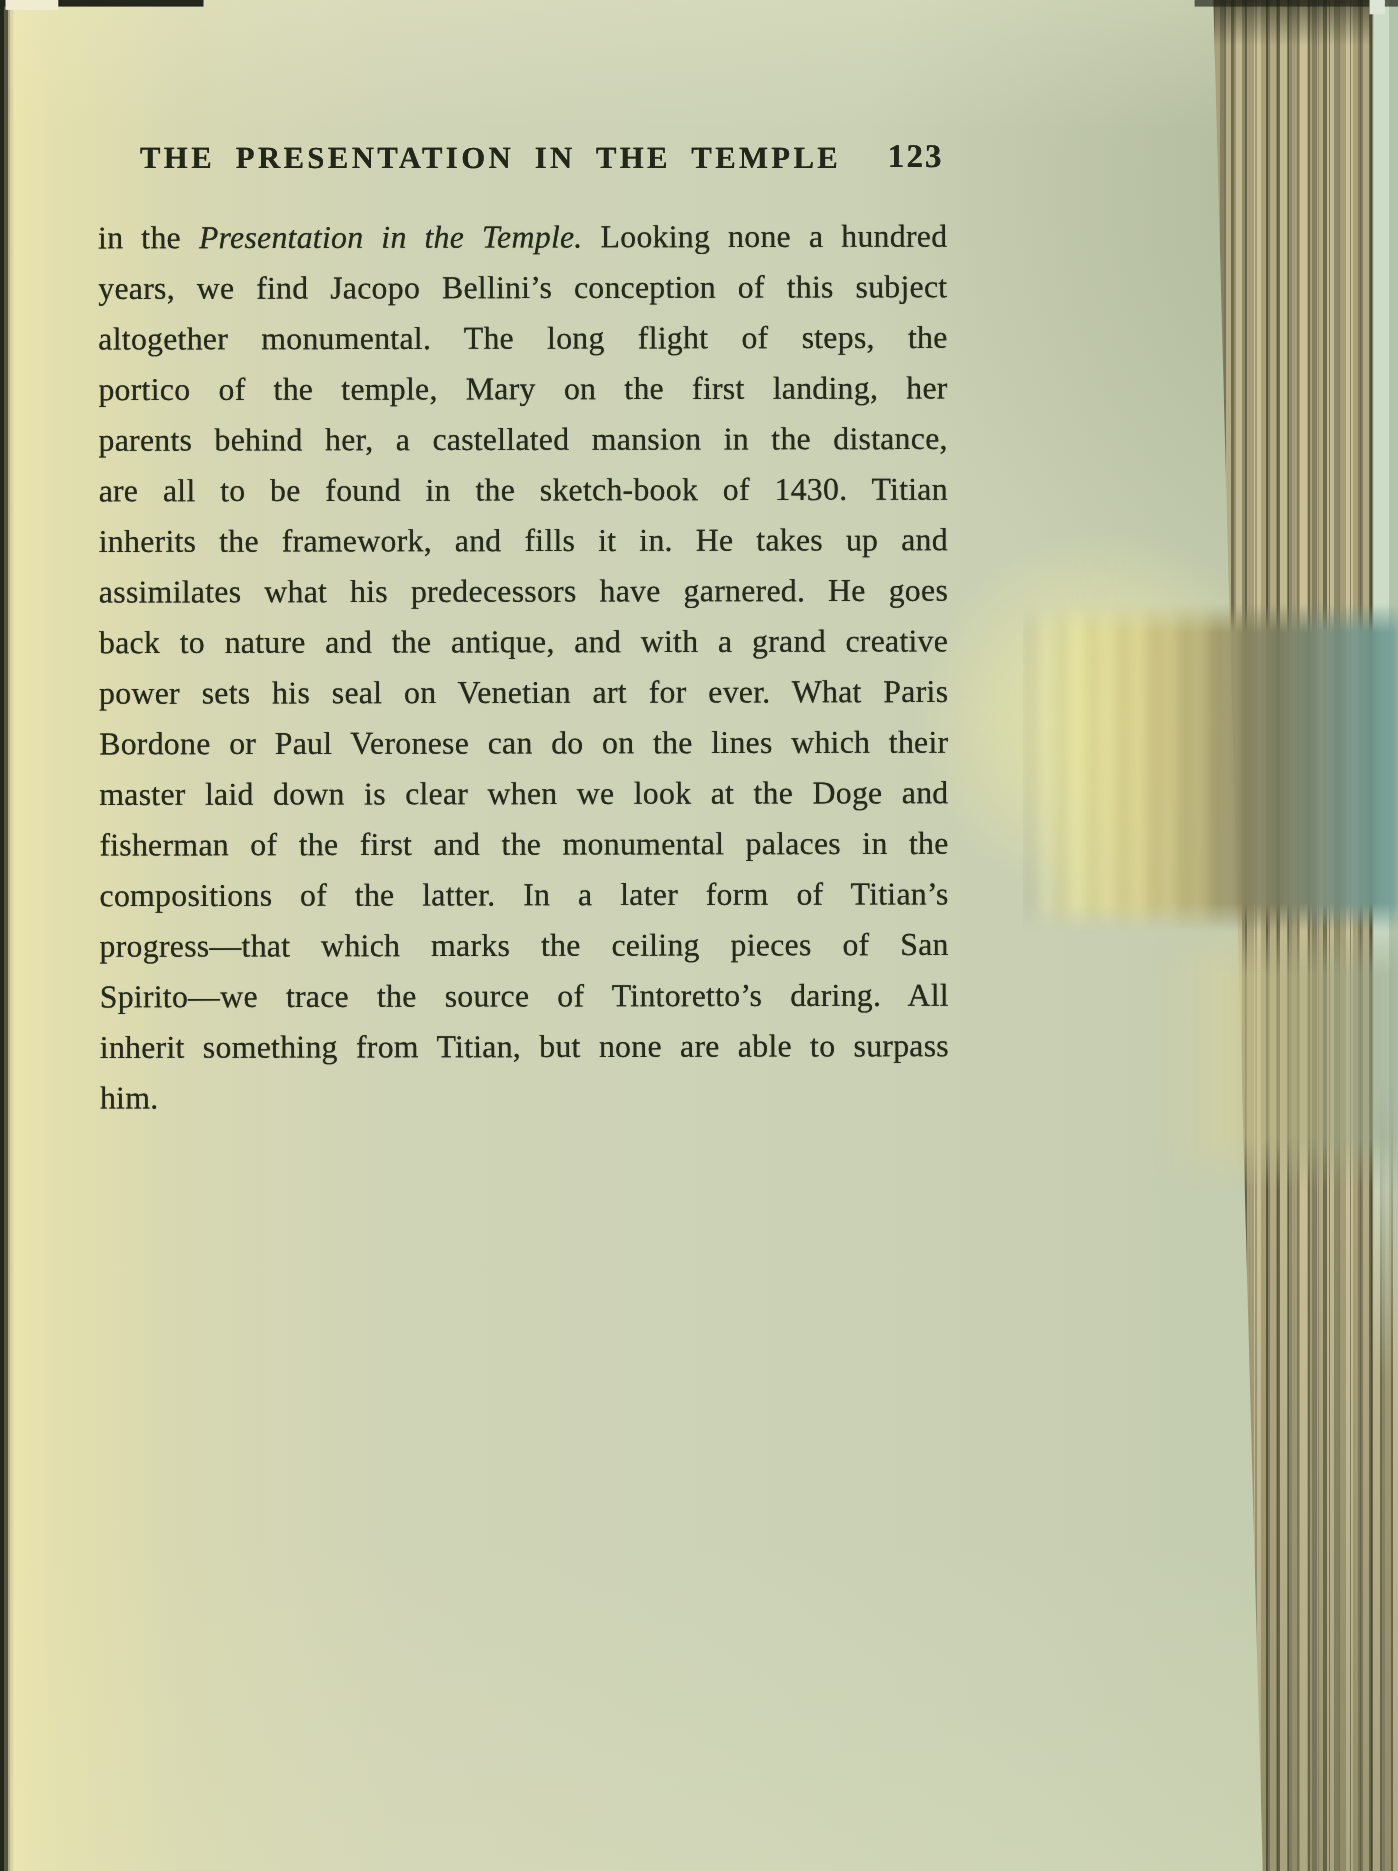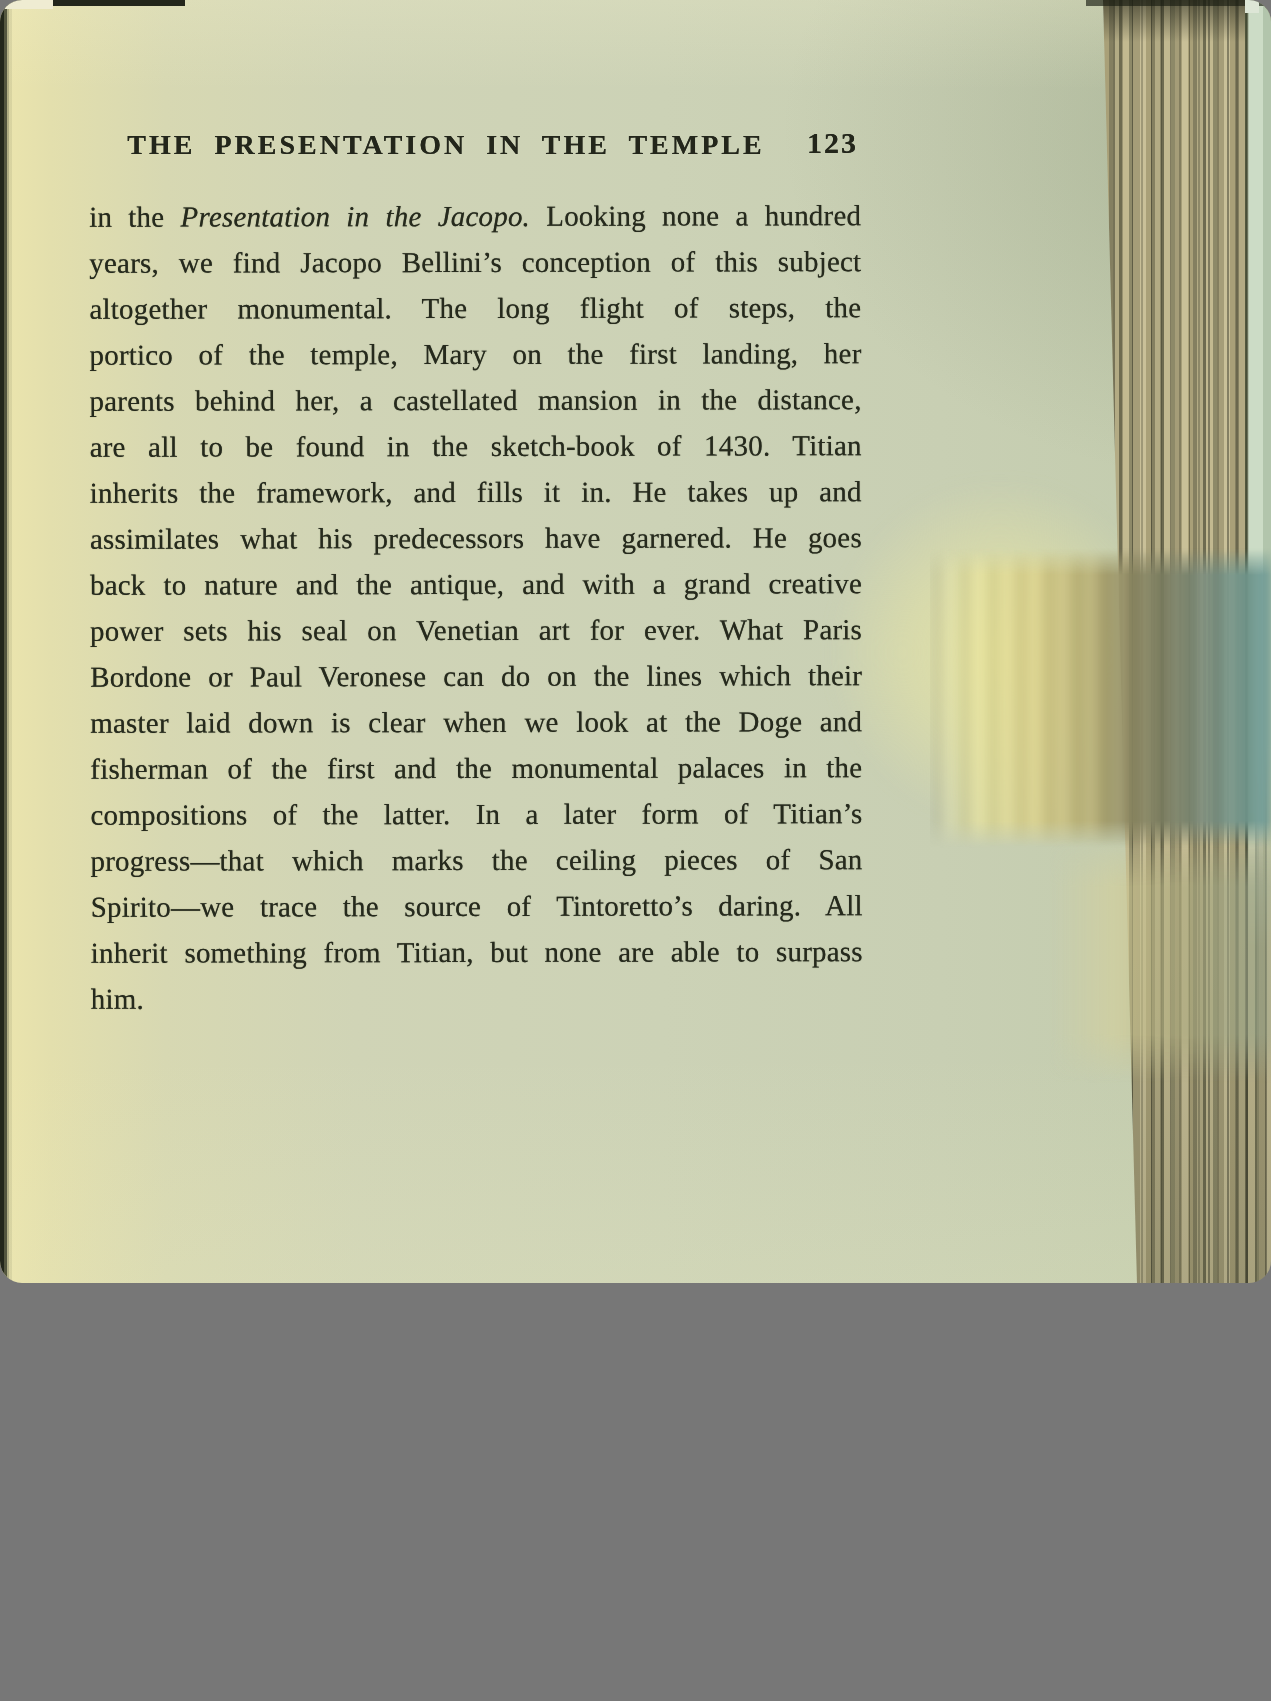--- a/index.html
+++ b/index.html
@@ -1,19 +1,18 @@
 <!DOCTYPE html>
 <html><head>
 <meta charset="utf-8">
 <style>
   html,body{margin:0;padding:0;background:#777;}
   .scene{
-    position:relative;width:1271px;height:1283px;overflow:hidden;
+    position:relative;width:1271px;height:1701px;overflow:hidden;
     font-family:"Liberation Serif","DejaVu Serif",serif;
-    border-radius:22px;
   }
   
   .fore-edge{
     position:absolute;top:0;right:0;bottom:0;width:215px;
     background:
       linear-gradient(180deg, rgba(28,30,20,0.55) 0px, rgba(28,30,20,0) 42px),
       linear-gradient(180deg, rgba(0,0,0,0) 62%, rgba(50,55,38,0.18) 100%),
       repeating-linear-gradient(90deg,
         rgba(20,22,14,0.38) 0 1.5px, rgba(0,0,0,0) 1.5px 9px,
         rgba(30,32,20,0.25) 9px 10.5px, rgba(0,0,0,0) 10.5px 19px),
@@ -112,21 +111,21 @@
 
   <div class="page">
     <div class="glow"></div>
 
     <div class="running-header">
       <div class="rh-title">THE PRESENTATION IN THE TEMPLE</div>
       <div class="rh-num">123</div>
     </div>
 
     <div class="page-text">
-      <div class="bline"><span>in the </span><em>Presentation in the Jacopo.</em><span>  Looking none a hundred</span></div>
+      <div class="bline"><span>in the </span><em>Presentation in the Temple.</em><span>  Looking none a hundred</span></div>
       <div class="bline">years, we find Jacopo Bellini’s conception of this subject</div>
       <div class="bline">altogether monumental.  The long flight of steps, the</div>
       <div class="bline">portico of the temple, Mary on the first landing, her</div>
       <div class="bline">parents behind her, a castellated mansion in the distance,</div>
       <div class="bline">are all to be found in the sketch-book of 1430.  Titian</div>
       <div class="bline">inherits the framework, and fills it in.  He takes up and</div>
       <div class="bline">assimilates what his predecessors have garnered.  He goes</div>
       <div class="bline">back to nature and the antique, and with a grand creative</div>
       <div class="bline">power sets his seal on Venetian art for ever.  What Paris</div>
       <div class="bline">Bordone or Paul Veronese can do on the lines which their</div>

